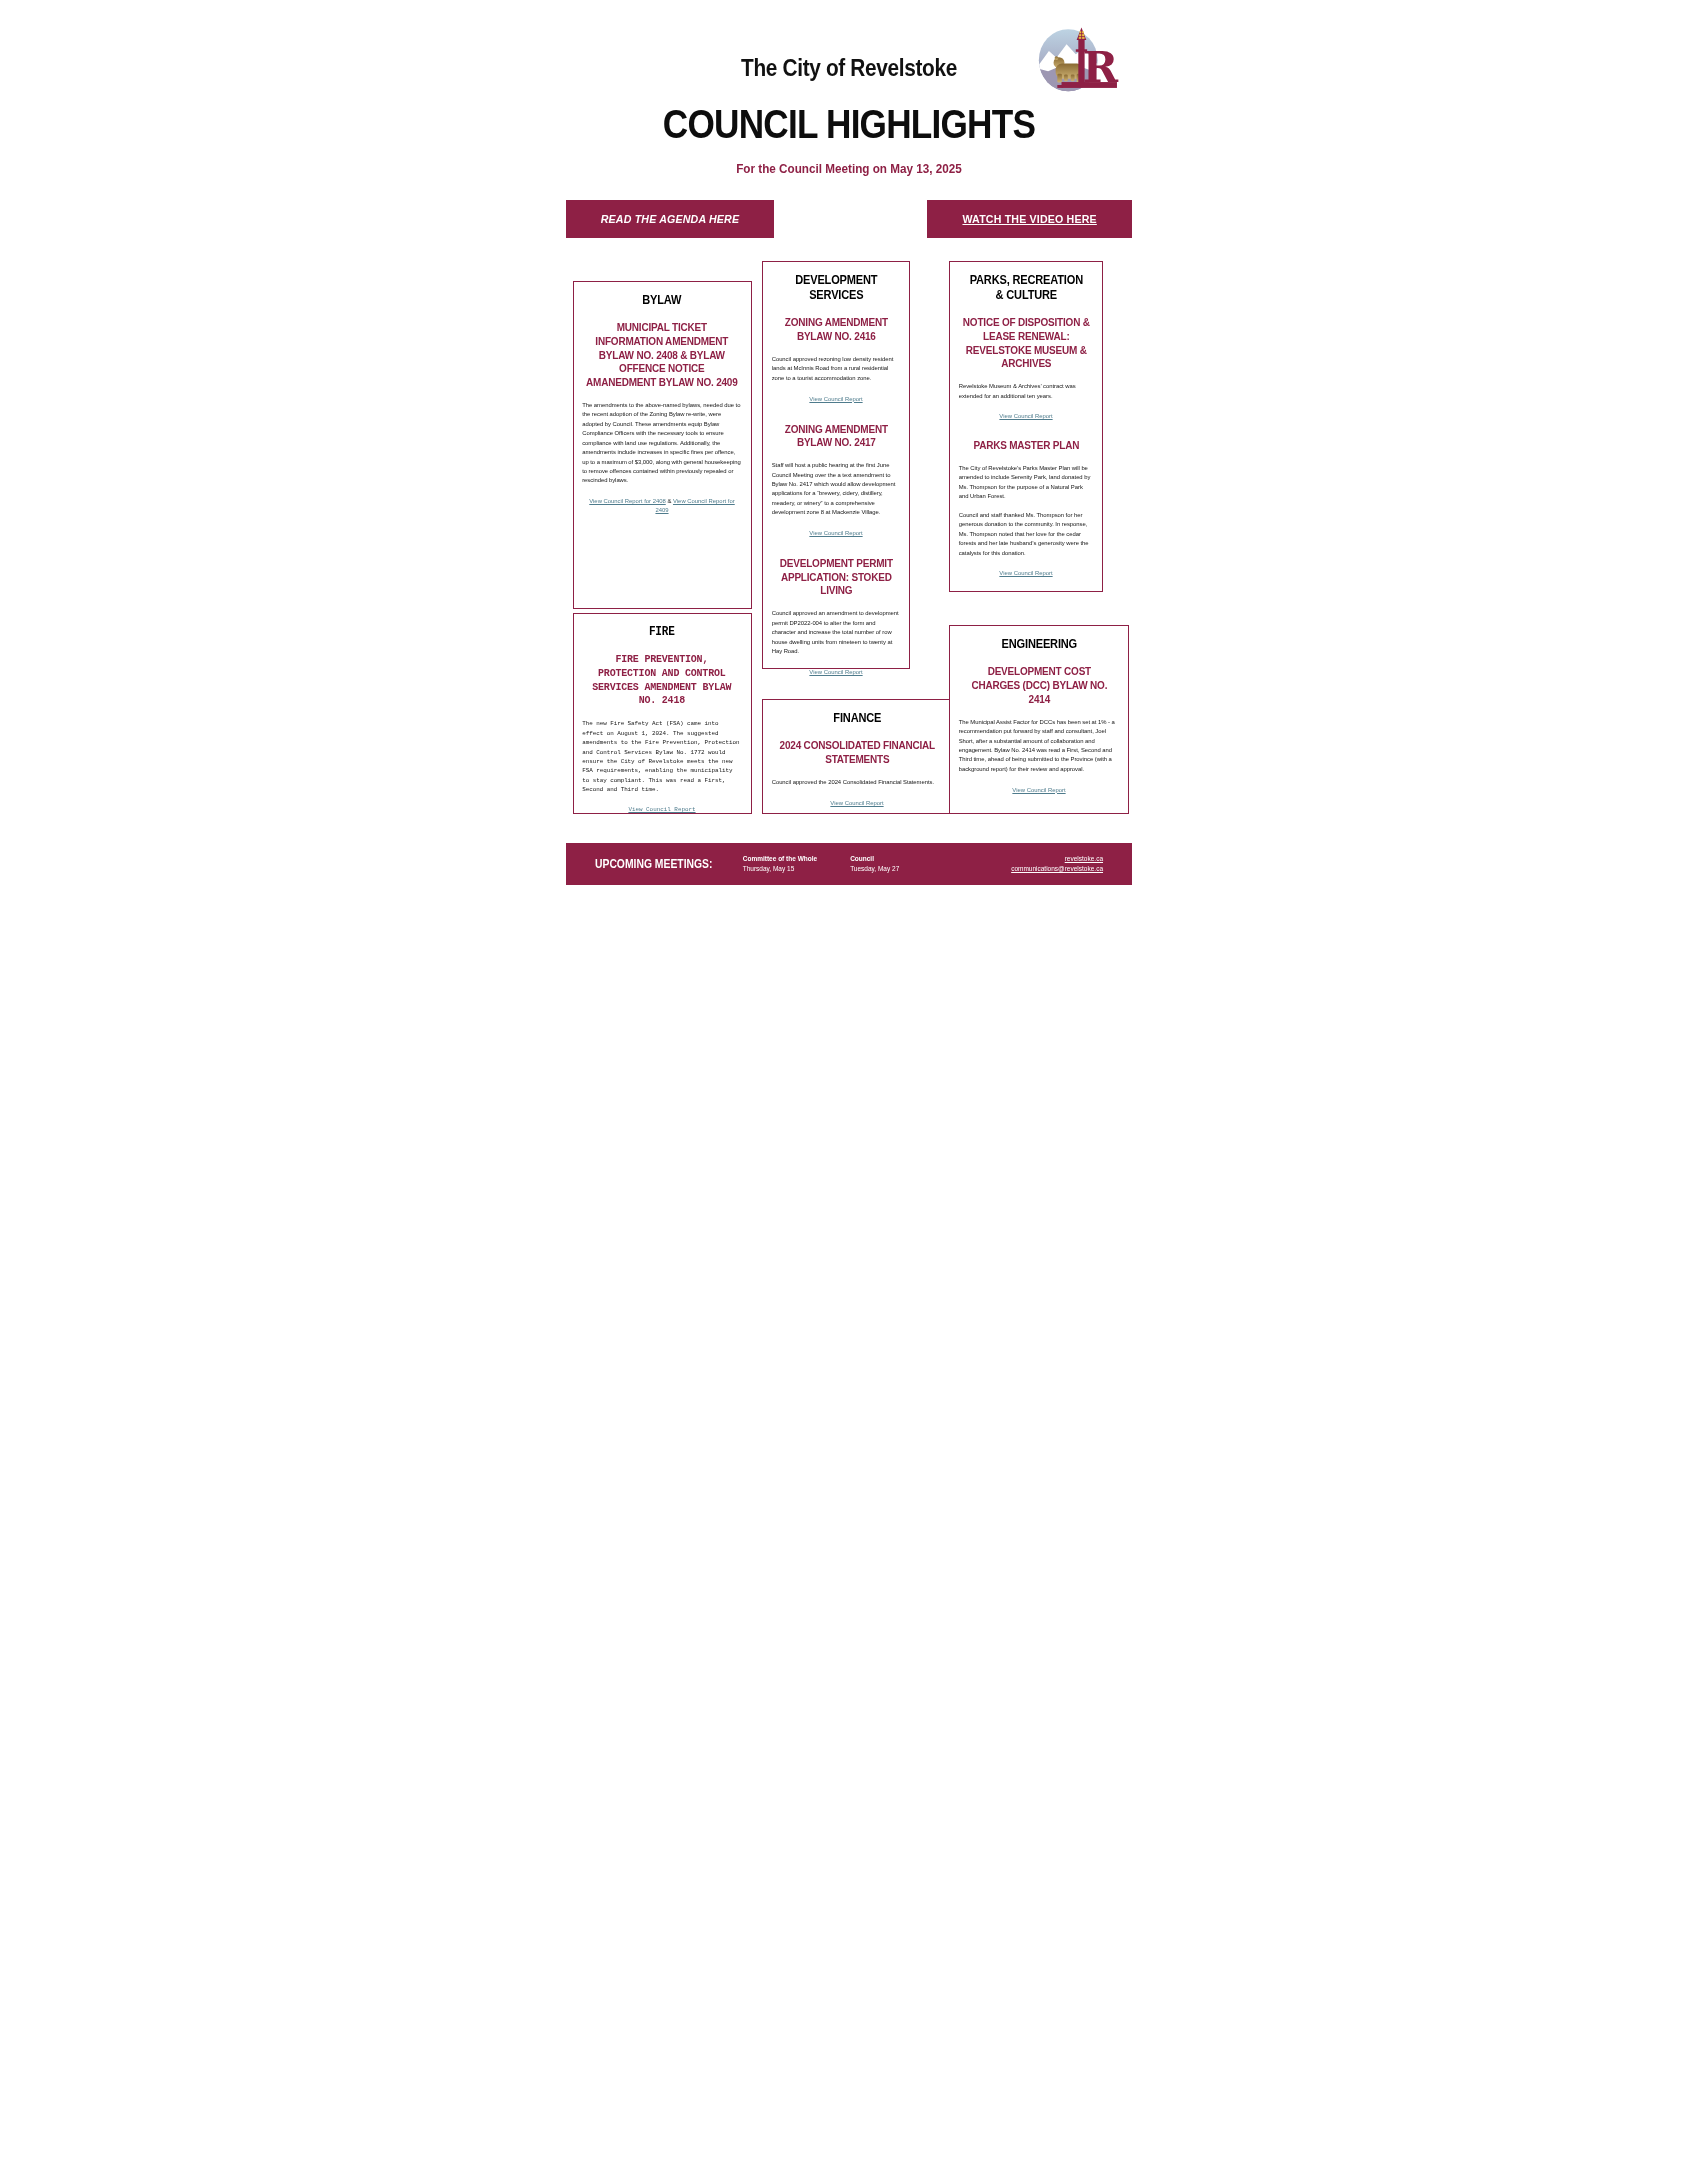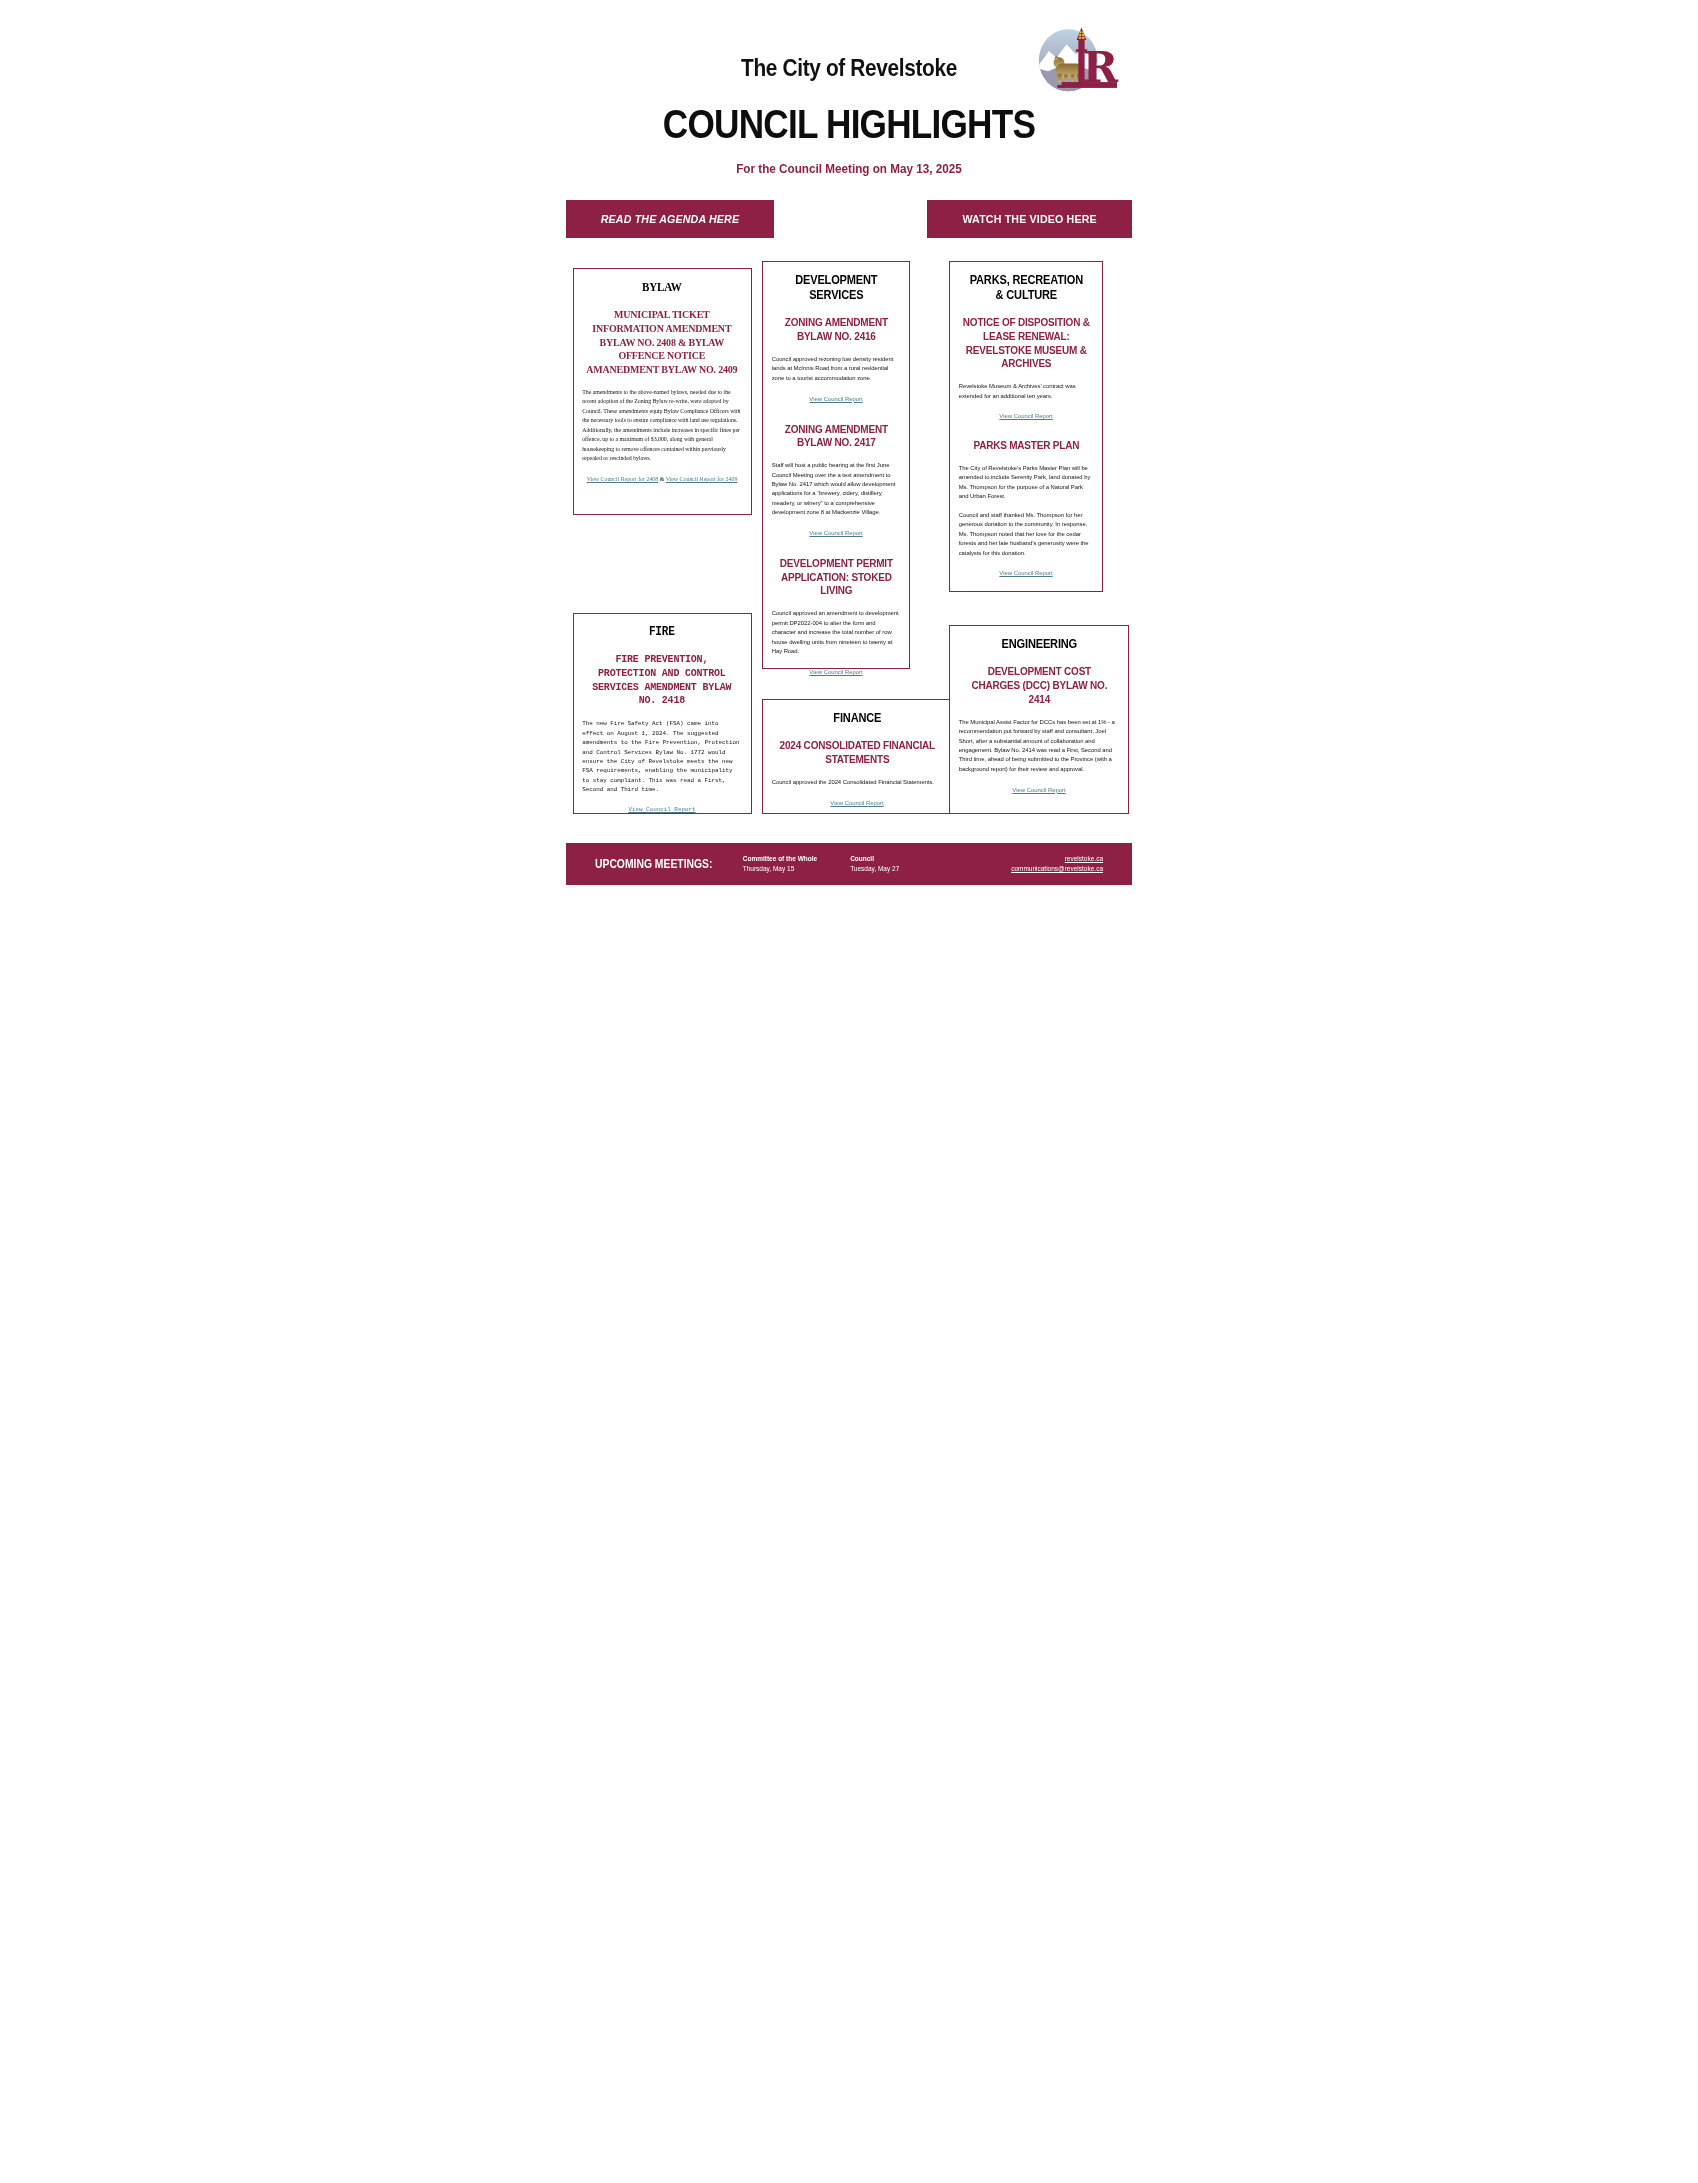--- a/index.html
+++ b/index.html
@@ -12,26 +12,26 @@
   .main-title { position:absolute; top:90px; left:0; width:100%; text-align:center;
     font-size:40px; font-weight:bold; color:#0d0d0d; transform:scaleX(0.88); letter-spacing:-0.9px; white-space:nowrap; }
   .subtitle { position:absolute; top:149px; left:0; width:100%; text-align:center;
     font-size:13px; font-weight:bold; color:#8E2045; transform:scaleX(0.9); }
   .logo { position:absolute; top:15px; right:9.6px; width:84px; height:66px; }
 
   
   .btn { position:absolute; top:188px; height:38px; background:#8E2045; color:#ffffff;
     display:flex; align-items:center; justify-content:center; cursor:pointer; }
   .btn-left { left:0; width:208px;font-style:italic; }
-  .btn-right { left:361px; width:205px; }
+  .btn-right { left:361px; width:205px;text-decoration:underline; }
   .btn span { display:inline-block; font-size:11.8px; font-weight:bold; transform:scaleX(0.9); letter-spacing:0.2px; white-space:nowrap; }
 
   
   .box { position:absolute; border:1.7px solid #8E2045; background:#ffffff; padding:7.9px 8.7px; }
-  .box-bylaw   { left:6.5px;  top:256px;  width:179px; height:247px;font-family:Liberation Serif, serif; }
+  .box-bylaw   { left:6.5px;  top:269px;  width:179px; height:328px; }
   .box-fire    { left:6.5px;  top:601px; width:179px; height:201px;font-family:Liberation Mono, monospace; }
   .box-dev     { left:196px; top:249px;  width:148px; height:408px; }
   .box-finance { left:196px; top:687px; width:190px; height:115px; }
   .box-parks   { left:383px; top:249px;  width:154px; height:331px; }
   .box-eng     { left:383px; top:613px; width:180px; height:189px; }
 
   .section-title { font-size:13px; font-weight:bold; color:#000; text-align:center;
     transform:scaleX(0.85); letter-spacing:-0.2px; margin-top:3.5px; line-height:1.15; }
   .article-heading { font-size:10.5px; font-weight:bold; color:#8E2045; text-align:center;
     transform:scaleX(0.95); line-height:1.3; margin-top:13px; letter-spacing:-0.2px; }

